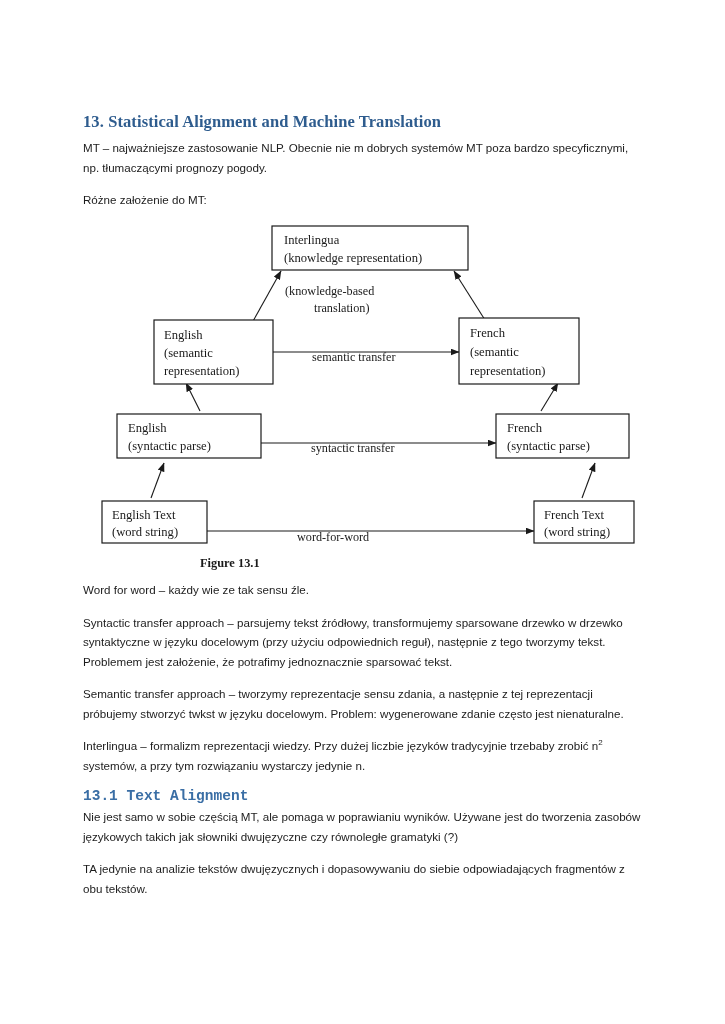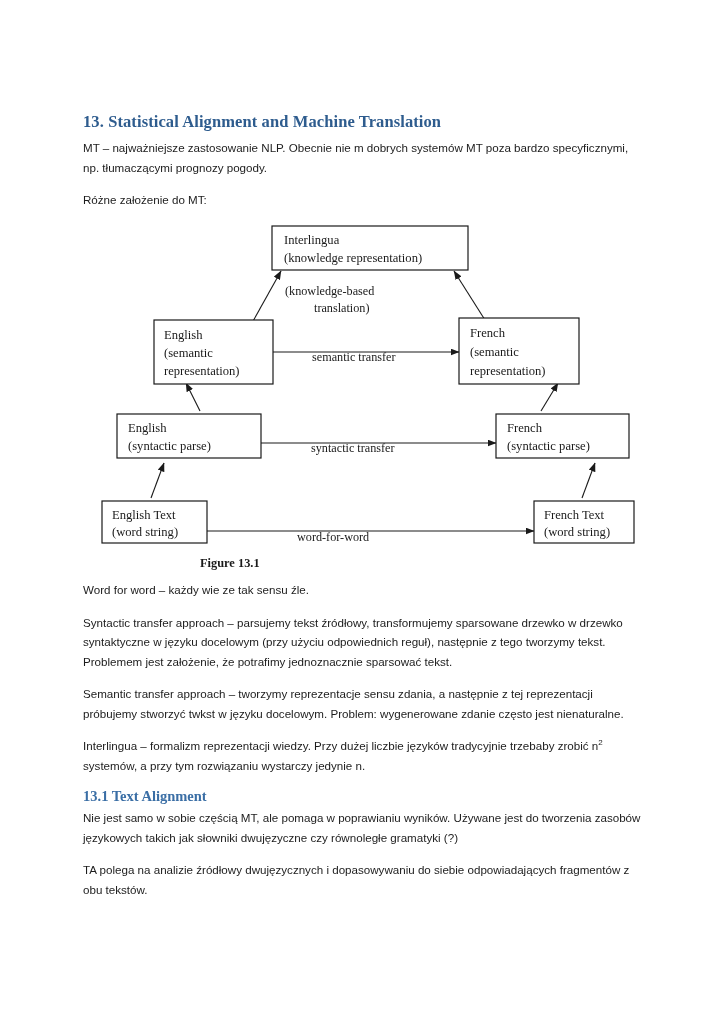--- a/index.html
+++ b/index.html
@@ -34,21 +34,21 @@
   h1.doc-heading {
     font-family: "Liberation Serif", serif;
     font-size: 16.5px;
     font-weight: bold;
     color: #2e5c8e;
     margin: 0 0 6px 0;
     letter-spacing: 0.1px;
   }
 
   h2.doc-subheading {
-    font-family: Liberation Serif, serif;
+    font-family: Liberation Mono, monospace;
     font-size: 14.5px;
     font-weight: bold;
     color: #3a6ea5;
     margin: 0 0 3px 0;
   }
 
   p.para {
     font-size: 11.6px;
     line-height: 19.5px;
     margin: 0 0 13px 0;
@@ -190,16 +190,16 @@
     <p class="para">Syntactic transfer approach – parsujemy tekst źródłowy, transformujemy sparsowane drzewko w drzewko syntaktyczne w języku docelowym (przy użyciu odpowiednich reguł), następnie z tego tworzymy tekst. Problemem jest założenie, że potrafimy jednoznacznie sparsować tekst.</p>
 
     <p class="para">Semantic transfer approach – tworzymy reprezentacje sensu zdania, a następnie z tej reprezentacji próbujemy stworzyć twkst w języku docelowym. Problem: wygenerowane zdanie często jest nienaturalne.</p>
 
     <p class="para"><span>Interlingua – formalizm reprezentacji wiedzy. Przy dużej liczbie języków tradycyjnie trzebaby zrobić n</span><sup class="sup">2</sup><span> systemów, a przy tym rozwiązaniu wystarczy jedynie n.</span></p>
 
     <h2 class="doc-subheading">13.1 Text Alignment</h2>
 
     <p class="para">Nie jest samo w sobie częścią MT, ale pomaga w poprawianiu wyników. Używane jest do tworzenia zasobów językowych takich jak słowniki dwujęzyczne czy równoległe gramatyki (?)</p>
 
-    <p class="para">TA polega na analizie źródłowy dwujęzycznych i dopasowywaniu do siebie odpowiadających fragmentów z obu tekstów.</p>
+    <p class="para">TA jedynie na analizie tekstów dwujęzycznych i dopasowywaniu do siebie odpowiadających fragmentów z obu tekstów.</p>
   </div>
 
 </div>
 
 </body></html>

